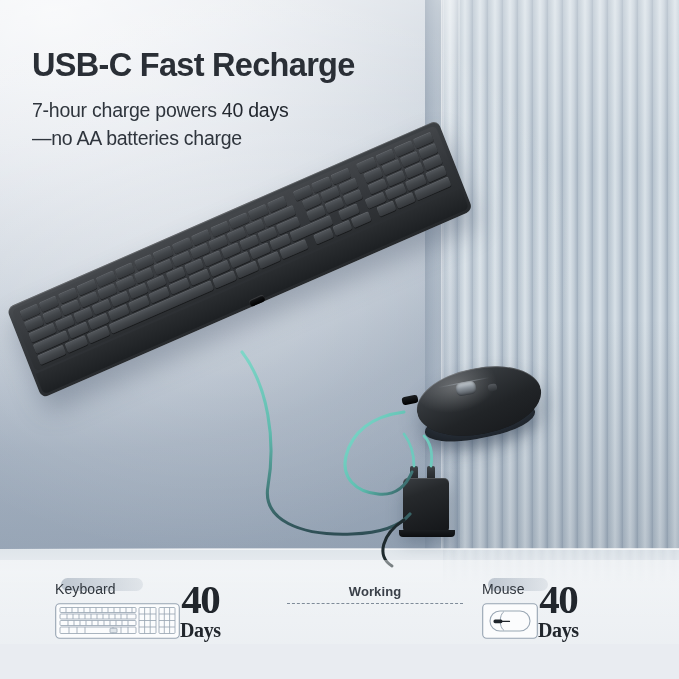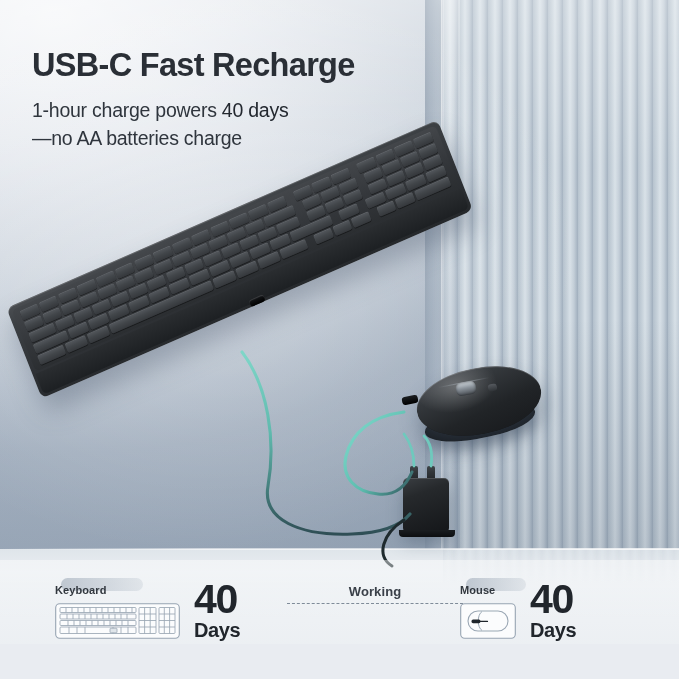--- a/index.html
+++ b/index.html
@@ -189,36 +189,36 @@
   .plug.p2 { left:427px; top:466px; }
 
   
   .cables { position:absolute; left:0; top:0; width:679px; height:679px; pointer-events:none; }
 
   
   .stats { position:absolute; left:0; top:570px; width:679px; height:80px; }
 
   .stat { position:absolute; display:flex; align-items:center; }
   .stat-kb { left:55px; top:10px; }
-  .stat-ms { left:460px; top:10px; }
+  .stat-ms { left:482px; top:10px; }
 
   .tagwrap { position:relative; }
   .tag-pill {
     position:absolute; left:6px; top:-2px; width:82px; height:13px;
     border-radius:7px;
     background:linear-gradient(90deg, rgba(150,163,178,.55), rgba(150,163,178,.18));
   }
   .tag-pill.small { width:60px; }
   .tag-label {
-    position:relative; font-size:11px; font-weight:700; color:#31373e; letter-spacing:.1px;
+    position:relative; font-size:14px; font-weight:400; color:#31373e; letter-spacing:.1px;
   }
 
   .dev-icon { position:relative; margin-top:5px; }
 
-  .num-block { margin-left:14px; text-align:left; }
+  .num-block { text-align:center;font-family:Liberation Serif, serif; }
   .num { font-size:41px; font-weight:700; color:#21262c; line-height:.92; letter-spacing:-1.4px; }
   .num-unit { font-size:20px; font-weight:700; color:#21262c; letter-spacing:-.4px; margin-top:1px; }
 
   
   .worktime {
     position:absolute; left:287px; top:14px; width:176px; text-align:center;
   }
   .wt-text { font-size:13px; font-weight:600; color:#3a4049; letter-spacing:.1px; }
   .wt-line {
     height:0; border-top:1.6px dashed #7f8b99; margin:4px 0;
@@ -244,21 +244,21 @@
   <div class="wall-shade"></div>
   <div class="wall-vignette"></div>
 
   <div class="floor"></div>
   <div class="floor-reflect"></div>
   <div class="floor-line"></div>
 
   <div class="copy">
     <div class="headline">USB-C Fast Recharge</div>
     <div class="sub">
-      <span>1-hour charge powers </span><b>40 days</b><br>
+      <span>7-hour charge powers </span><b>40 days</b><br>
       <span>—no AA batteries charge</span>
     </div>
   </div>
 
   <div class="kb-wrap">
     <div class="kb-body">
       <div class="kb-top">
         <div class="krow" id="krow1" style="top:4px">
             <span class="key" style="flex-grow: 1;"></span>
             <span class="key" style="flex-grow: 1;"></span>

